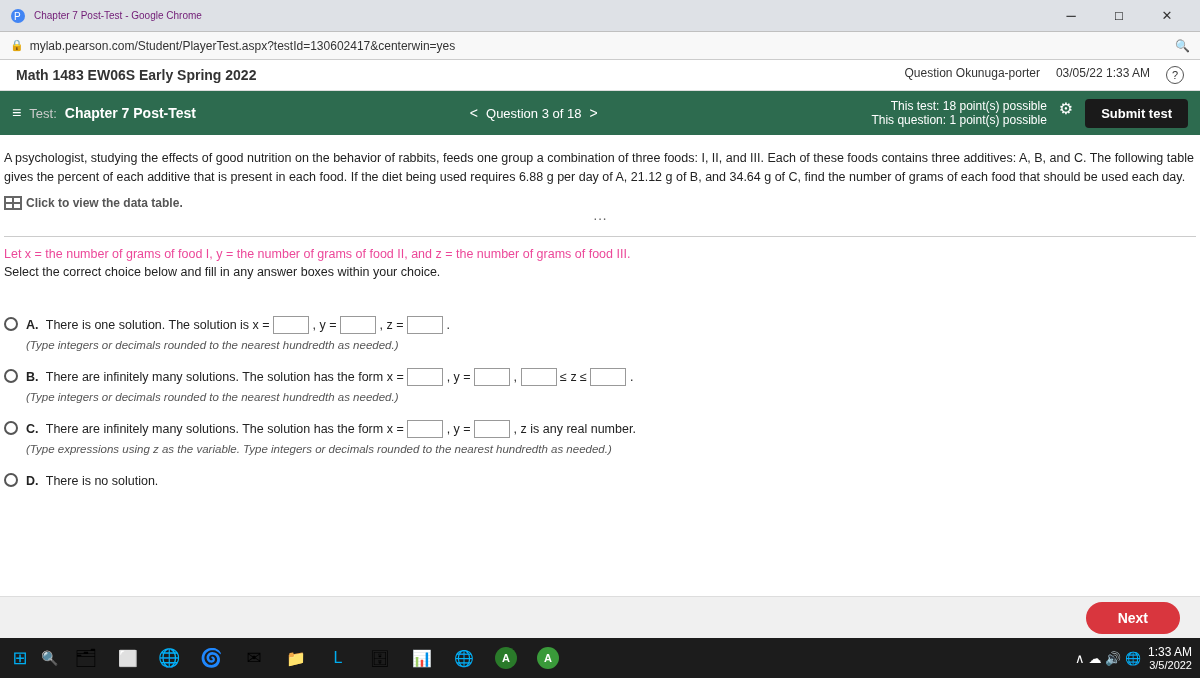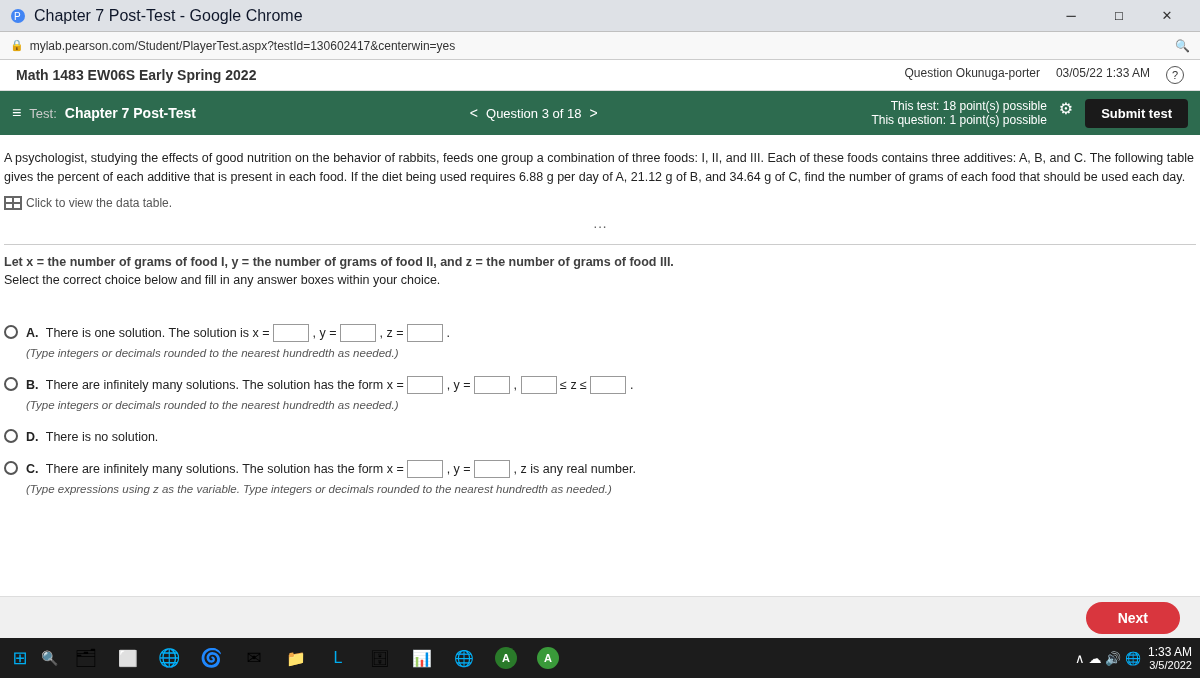--- a/index.html
+++ b/index.html
@@ -86,21 +86,21 @@
       line-height: 1.5;
       margin-bottom: 4px;
     }
     .data-table-link {
       display: inline-flex;
       align-items: center;
       gap: 4px;
       font-size: 12px;
       color: #555;
       cursor: pointer;
-      margin-bottom: 8px;
+      font-weight: bold;
     }
     .table-icon {
       width: 18px;
       height: 14px;
       border: 1px solid #666;
       display: inline-grid;
       grid-template-columns: 1fr 1fr;
       grid-template-rows: 1fr 1fr;
     }
     .table-icon-cell {
@@ -114,23 +114,22 @@
     }
     .dots-center {
       text-align: center;
       color: #666;
       font-size: 14px;
       margin-bottom: 6px;
     }
 
     .variable-def {
       font-size: 12.5px;
-      color: #404040;
+      color: #ec4899;
       margin-bottom: 4px;
-      font-weight: bold;
     }
     .instruction-text {
       font-size: 12.5px;
       color: #222;
       margin-bottom: 10px;
     }
 
     
     .choice-group { display: flex; flex-direction: column; gap: 12px; margin-top: 36px; }
     .choice-item { display: flex; align-items: flex-start; gap: 8px; }
@@ -217,21 +216,21 @@
 </head>
 <body>
 
 <div class="browser-titlebar">
   <div class="browser-favicon">
     <svg width="16" height="16" viewBox="0 0 16 16">
         <circle cx="8" cy="8" r="7" fill="#4285f4"></circle>
         <text x="4" y="12" font-size="10" fill="white">P</text>
       </svg>
   </div>
-  <span style="font-size:16px;color:#0f172a;flex:1;">Chapter 7 Post-Test - Google Chrome</span>
+  <span style="font-size:10px;color:#701a75;flex:1;">Chapter 7 Post-Test - Google Chrome</span>
   <div style="display:flex;gap:2px;margin-left:auto;">
     <div style="width:46px;height:28px;display:flex;align-items:center;justify-content:center;cursor:pointer;">─</div>
     <div style="width:46px;height:28px;display:flex;align-items:center;justify-content:center;cursor:pointer;">□</div>
     <div style="width:46px;height:28px;display:flex;align-items:center;justify-content:center;cursor:pointer;color:#333;">✕</div>
   </div>
 </div>
 
 <div class="browser-addressbar">
   <span class="lock-icon">🔒</span>
   <span class="url-text">mylab.pearson.com/Student/PlayerTest.aspx?testId=130602417&amp;centerwin=yes</span>
@@ -321,36 +320,36 @@
         <input class="answer-input" type="text" style="">
         <span>.</span>
         <br>
         <span class="choice-note">(Type integers or decimals rounded to the nearest hundredth as needed.)</span>
       </div>
     </div>
 
     <div class="choice-item">
       <div class="radio-btn"></div>
       <div class="choice-content">
-        <span class="choice-label">D.</span>
-        <span>There is no solution.</span>
+        <span class="choice-label">C.</span>
+        <span>There are infinitely many solutions. The solution has the form x =</span>
+        <input class="answer-input" type="text" style="">
+        <span>, y =</span>
+        <input class="answer-input" type="text" style="">
+        <span>, z is any real number.</span>
+        <br>
+        <span class="choice-note">(Type expressions using z as the variable. Type integers or decimals rounded to the nearest hundredth as needed.)</span>
       </div>
     </div>
 
     <div class="choice-item">
       <div class="radio-btn"></div>
       <div class="choice-content">
-        <span class="choice-label">C.</span>
-        <span>There are infinitely many solutions. The solution has the form x =</span>
-        <input class="answer-input" type="text" style="">
-        <span>, y =</span>
-        <input class="answer-input" type="text" style="">
-        <span>, z is any real number.</span>
-        <br>
-        <span class="choice-note">(Type expressions using z as the variable. Type integers or decimals rounded to the nearest hundredth as needed.)</span>
+        <span class="choice-label">D.</span>
+        <span>There is no solution.</span>
       </div>
     </div>
 
   </div>
 </div>
 
 <div class="bottom-bar">
   <button class="next-btn">Next</button>
 </div>
 

